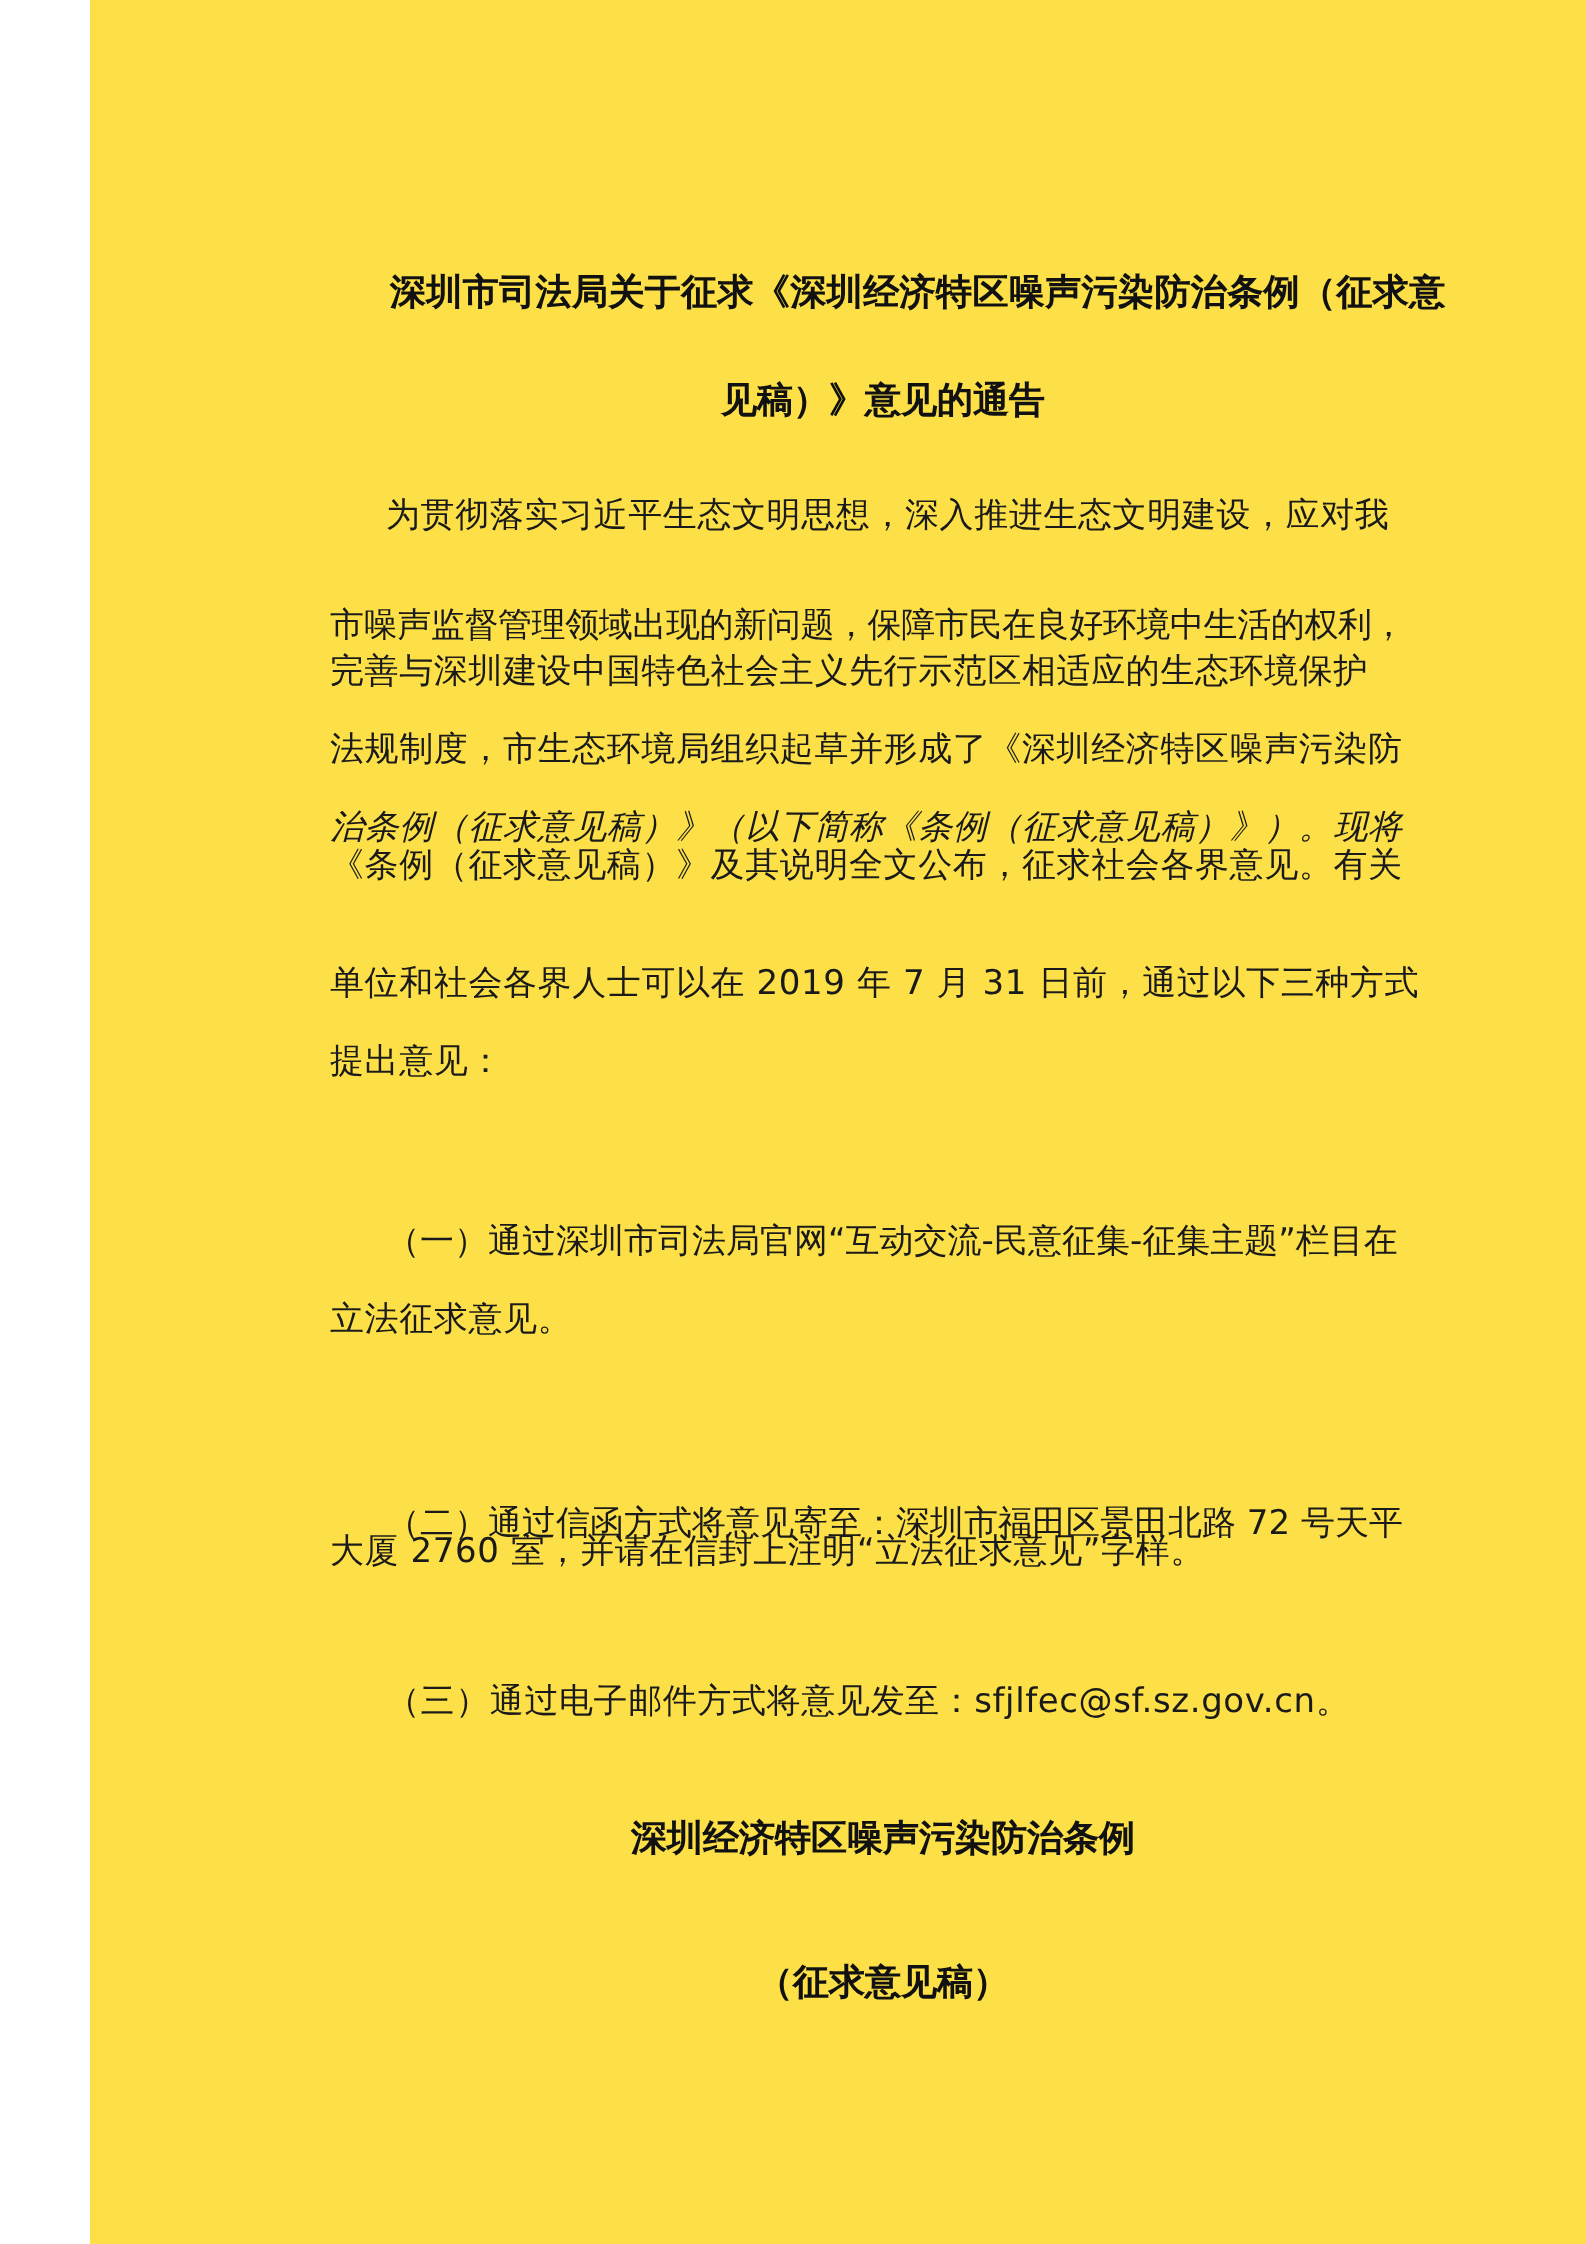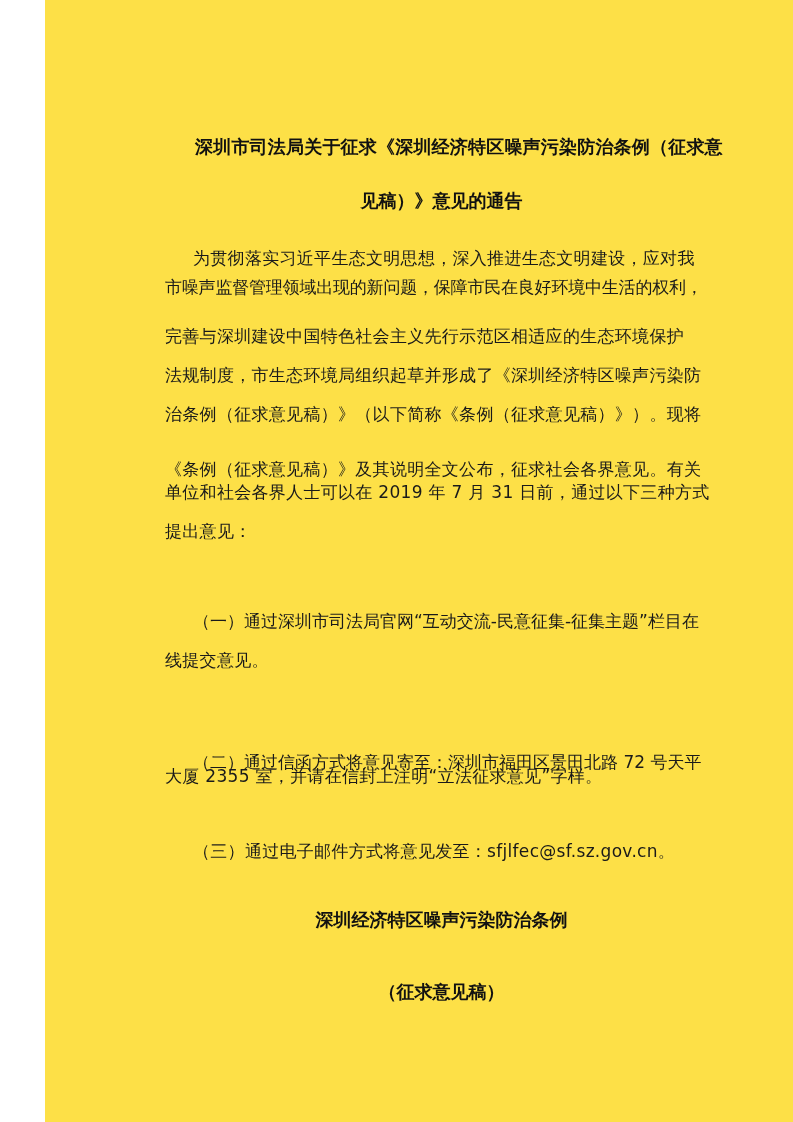--- a/index.html
+++ b/index.html
@@ -34,37 +34,37 @@
 </head>
 <body>
 
 <div class="page">
 
   <div class="title t1" style="top:134px;">深圳市司法局关于征求《深圳经济特区噪声污染防治条例（征求意</div>
   <div class="title" style="top:188px;">见稿）》意见的通告</div>
 
   <div>
     <div class="line indent" style="top:245px;">为贯彻落实习近平生态文明思想，深入推进生态文明建设，应对我</div>
-    <div class="line" style="top:274px; letter-spacing:-0.2px;">市噪声监督管理领域出现的新问题，保障市民在良好环境中生活的权利，</div>
+    <div class="line" style="top:300px; letter-spacing:-0.2px;">市噪声监督管理领域出现的新问题，保障市民在良好环境中生活的权利，</div>
     <div class="line" style="top:323px;">完善与深圳建设中国特色社会主义先行示范区相适应的生态环境保护</div>
     <div class="line" style="top:362px;">法规制度，市生态环境局组织起草并形成了《深圳经济特区噪声污染防</div>
-    <div class="line" style="top:401px;">治条例（征求意见稿）》（以下简称《条例（征求意见稿）》）。现将</div>
-    <div class="line" style="top:456px;">《条例（征求意见稿）》及其说明全文公布，征求社会各界意见。有关</div>
+    <div class="line" style="top:401px;font-style:italic;">治条例（征求意见稿）》（以下简称《条例（征求意见稿）》）。现将</div>
+    <div class="line" style="top:420px;">《条例（征求意见稿）》及其说明全文公布，征求社会各界意见。有关</div>
     <div class="line" style="top:479px;">单位和社会各界人士可以在 2019 年 7 月 31 日前，通过以下三种方式</div>
     <div class="line" style="top:518px;">提出意见：</div>
   </div>
 
   <div>
     <div class="line indent" style="top:608px; letter-spacing:0px;">（一）通过深圳市司法局官网“互动交流-民意征集-征集主题”栏目在</div>
-    <div class="line" style="top:647px;">线提交意见。</div>
+    <div class="line" style="top:647px;">立法征求意见。</div>
   </div>
 
   <div>
     <div class="line indent" style="top:749px; letter-spacing:0px;">（二）通过信函方式将意见寄至：深圳市福田区景田北路 72 号天平</div>
-    <div class="line" style="top:763px;">大厦 2355 室，并请在信封上注明“立法征求意见”字样。</div>
+    <div class="line" style="top:763px;">大厦 2760 室，并请在信封上注明“立法征求意见”字样。</div>
   </div>
 
   <div>
     <div class="line indent" style="top:838px;">（三）通过电子邮件方式将意见发至：sfjlfec@sf.sz.gov.cn。</div>
   </div>
 
   <div class="title" style="top:979px;">（征求意见稿）</div>
   <div class="title" style="top:907px;">深圳经济特区噪声污染防治条例</div>
 
 </div>

